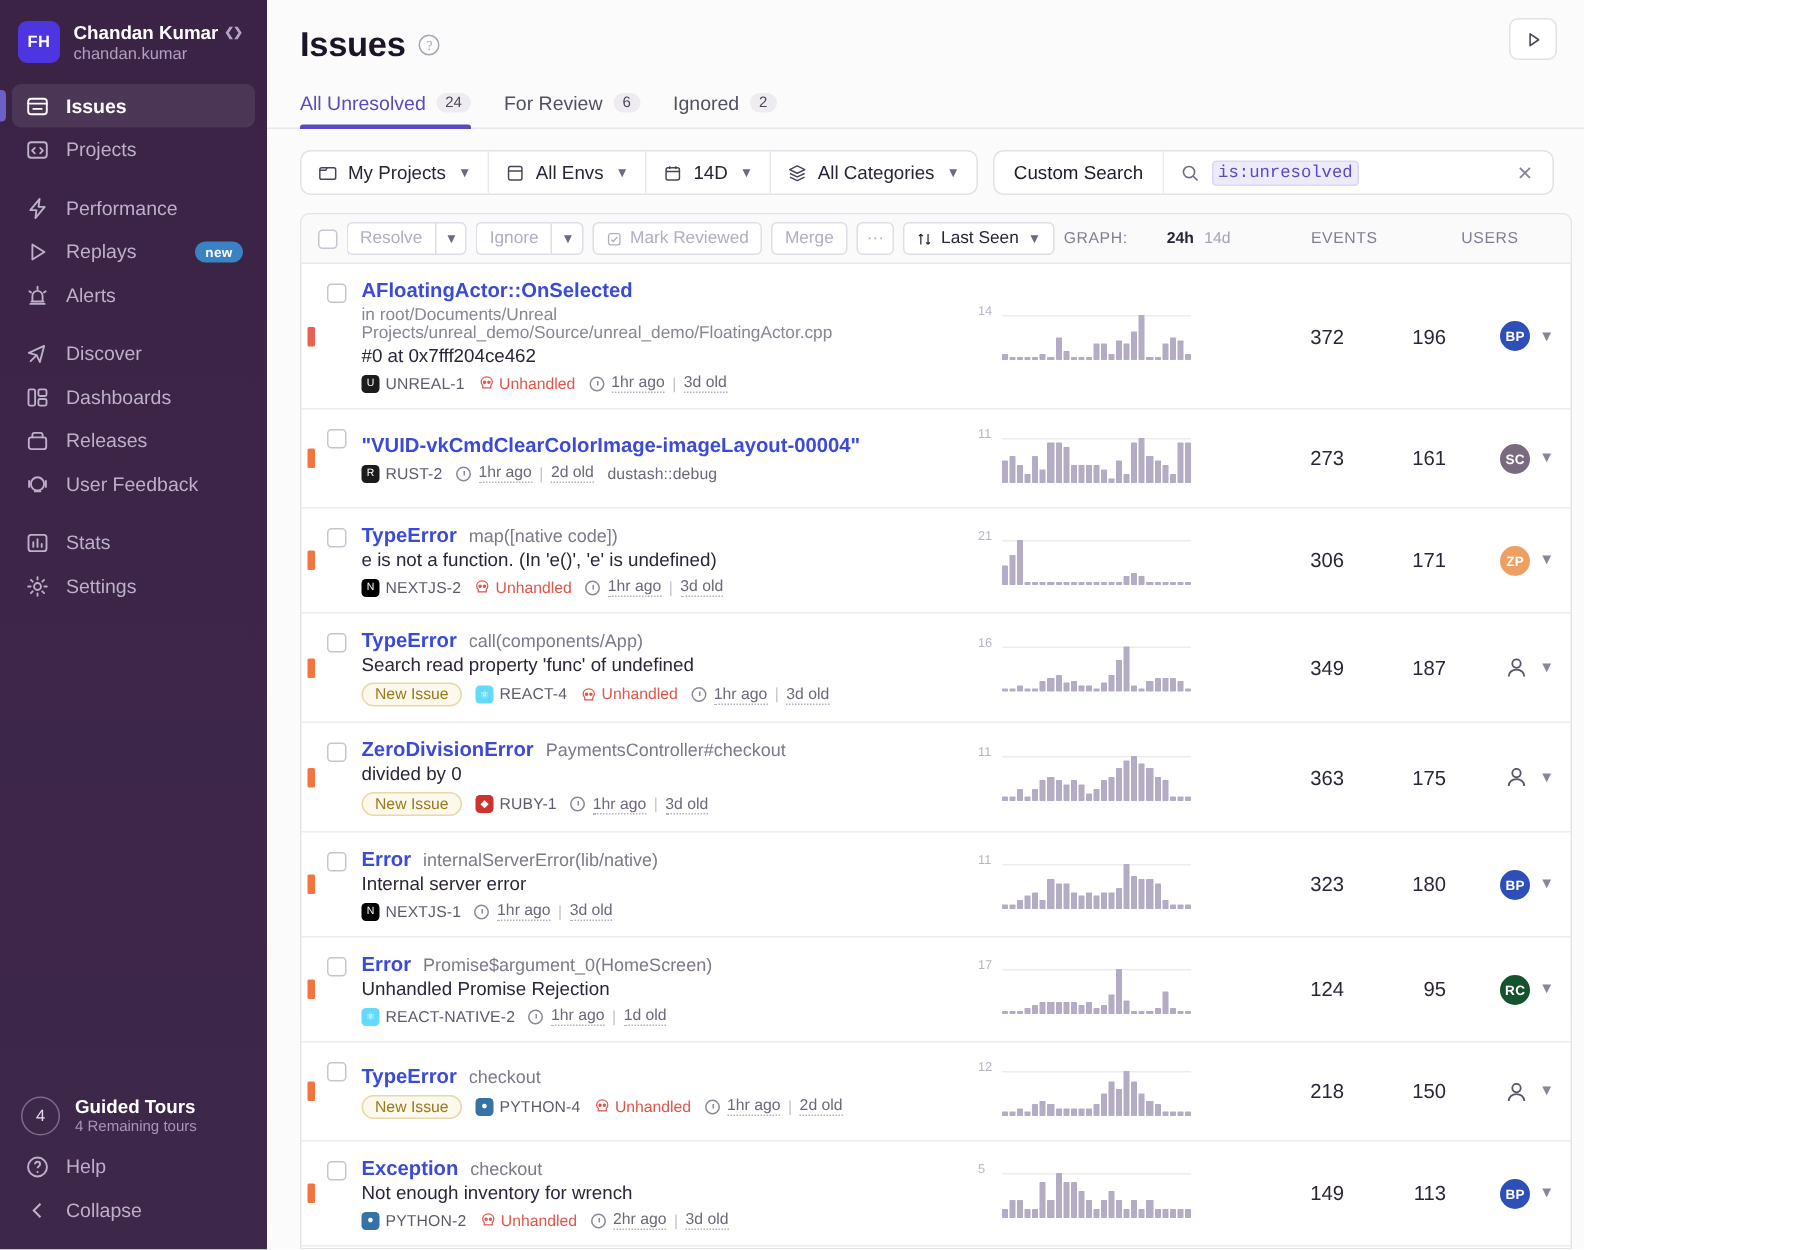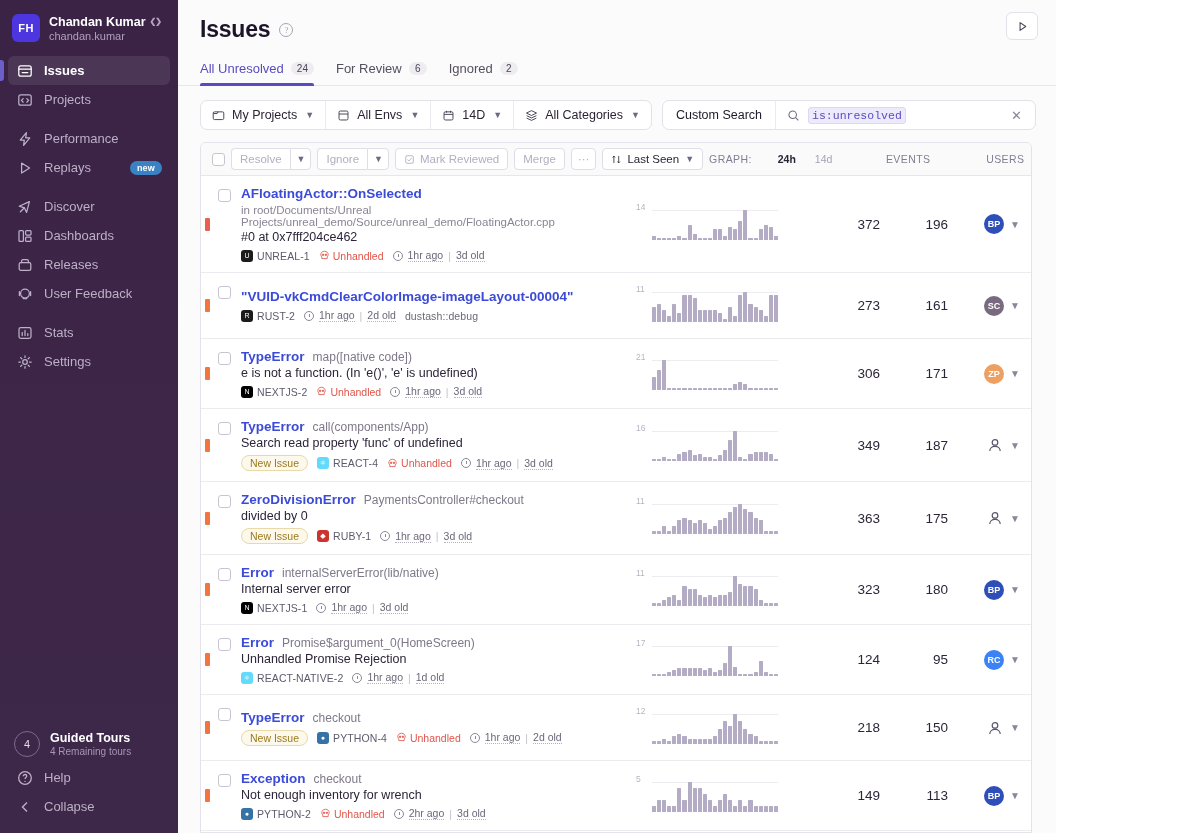--- a/index.html
+++ b/index.html
@@ -112,42 +112,42 @@
   }
   .search-field { flex:1; display:flex; align-items:center; gap:8px; padding: 0 11px; cursor:text;}
   .search-token {
     font-family:"Liberation Mono", monospace; font-size: 11.5px;
     background:#eceafb; color:#5b4dc0; border:1px solid #dcd7f5; border-radius:3px; padding: 1px 3px;
   }
   .search-clear { margin-left:auto; color:#8b8597; font-size:13px; cursor:pointer; padding-right:2px;}
 
   
   .panel {
-    margin: 0 24px 0 22px; border:1px solid #e5e2ea; border-radius: 6px 6px 0 0;
+    margin: 0 8px 0 22px; border:1px solid #e5e2ea; border-radius: 6px 6px 0 0;
     background:#fff; flex:1; overflow:hidden; display:flex; flex-direction:column;
   }
   .list-head {
     display:flex; align-items:center; height:33px; background:#fafafb;
     border-bottom:1px solid #e8e5ec; padding: 0 9px 0 11px; gap: 6px;
   }
   .chk {
     width:13px;height:13px;border:1px solid #c9c4d2;border-radius:3px;background:#fff;flex:0 0 13px;cursor:pointer;
   }
   .hbtn {
     height:22px; display:flex;align-items:center;gap:5px; padding:0 8px;
     border:1px solid #e0ddE6; background:#fff; border-radius:4px;
     font-size:11.5px; color:#b3aec0; cursor:pointer; white-space:nowrap;
   }
   .hbtn.sortable { color:#2b2435; }
   .hsplit { display:flex; }
   .hsplit .hbtn:first-child { border-radius:4px 0 0 4px; border-right:none;}
   .hsplit .hbtn:last-child { border-radius:0 4px 4px 0; padding:0 5px;}
   .hcol { font-size: 10.5px; color:#837d91; letter-spacing:.4px; text-align:right; }
   .h-graph { margin-left:auto; display:flex; align-items:center; gap:26px; }
-  .h-toggle { display:flex; gap:19px; font-size:10.5px; }
+  .h-toggle { display:flex; gap:7px; font-size:10.5px; }
   .h-toggle .on { color:#2b2435; font-weight:bold;}
   .h-toggle .off { color:#a7a1b2; }
   .w-graph { width: 170px; }
   .w-events { width: 72px; }
   .w-users { width: 68px; }
   .w-assignee { width: 74px; }
 
   .rows { flex:1; overflow:hidden; }
   .row {
     display:flex; align-items:center; border-bottom:1px solid #ecebef;
@@ -238,20 +238,28 @@
             <span>Performance</span>
           </div>
           <div class="nav-item">
             <span class="nav-ico">
               <svg viewBox="0 0 16 16" fill="none" stroke="#bdb0c7" stroke-width="1.25" stroke-linejoin="round" stroke-linecap="round">
                 <path d="M4.6 3 12.6 8l-8 5z"></path>
               </svg>
             </span>
             <span>Replays</span>
             <span class="badge-new">new</span>
+          </div>
+          <div class="nav-item">
+            <span class="nav-ico">
+              <svg viewBox="0 0 16 16" fill="none" stroke="#bdb0c7" stroke-width="1.25" stroke-linejoin="round" stroke-linecap="round">
+                <path d="M4 12h8M4.6 12V8.3a3.4 3.4 0 0 1 6.8 0V12M8 2.2v1.6M2.6 5.2l1.1.8M13.4 5.2l-1.1.8M3.2 13.6h9.6"></path>
+              </svg>
+            </span>
+            <span>Alerts</span>
           </div>
         </div>
         <div class="nav-group">
           <div class="nav-item">
             <span class="nav-ico">
               <svg viewBox="0 0 16 16" fill="none" stroke="#bdb0c7" stroke-width="1.25" stroke-linejoin="round" stroke-linecap="round">
                 <path d="M2.2 7.2 12.4 2.6 9.6 13.4 7.4 8.8z"></path>
                 <path d="M7.4 8.8 3.4 12.8"></path>
               </svg>
             </span>
@@ -915,21 +923,21 @@
                   <span class="bar" style="height:14.117647058823529px"></span>
                   <span class="bar" style="height:3.5294117647058822px"></span>
                   <span class="bar" style="height:2px"></span>
                   <span class="bar" style="height:2px"></span>
                 </span>
               </div>
             </div>
             <div class="cell w-events">124</div>
             <div class="cell w-users">95</div>
             <div class="assignee-cell w-assignee">
-              <span class="av" style="background:#3b82f6">RC</span>
+              <span class="av" style="background:#14532d">RC</span>
               <span class="caret-d">▼</span>
             </div>
           </div>
           <div class="row">
             <div class="lvl" style="background: rgb(242, 117, 63);"></div>
             <div class="chk row-chk"></div>
             <div class="row-main">
               <div class="r-title-line">
                 <span class="r-title">TypeError</span>
                 <span class="r-sub">checkout</span>

